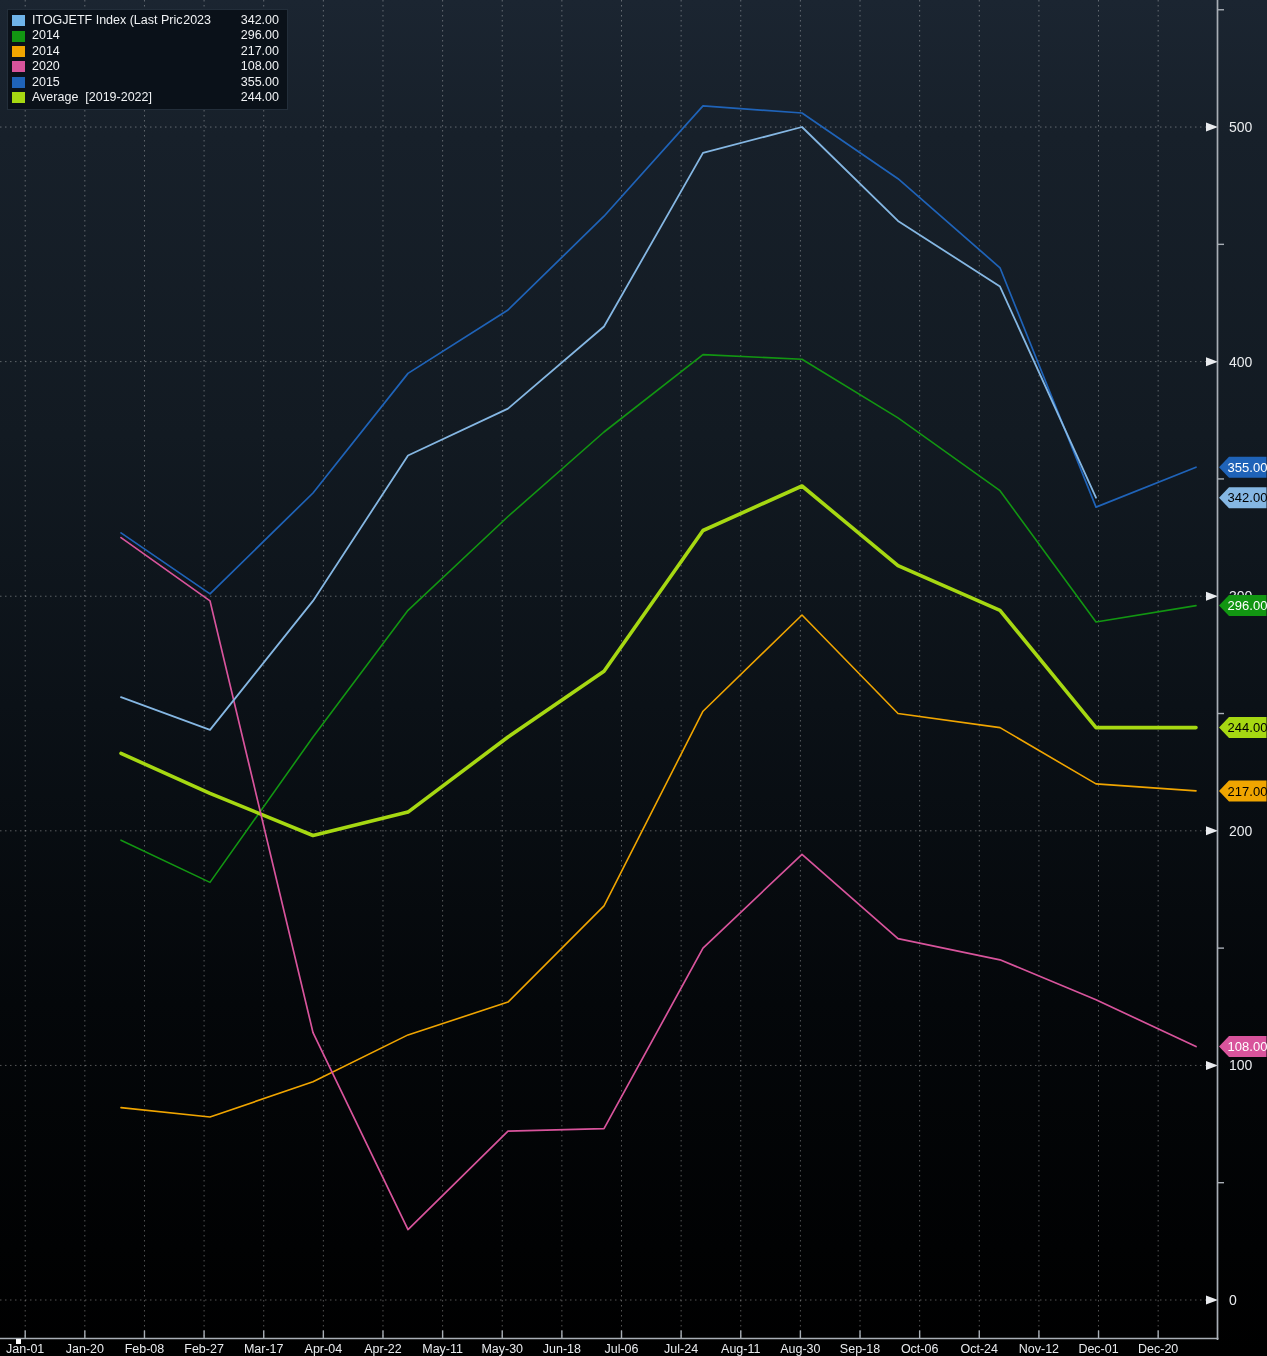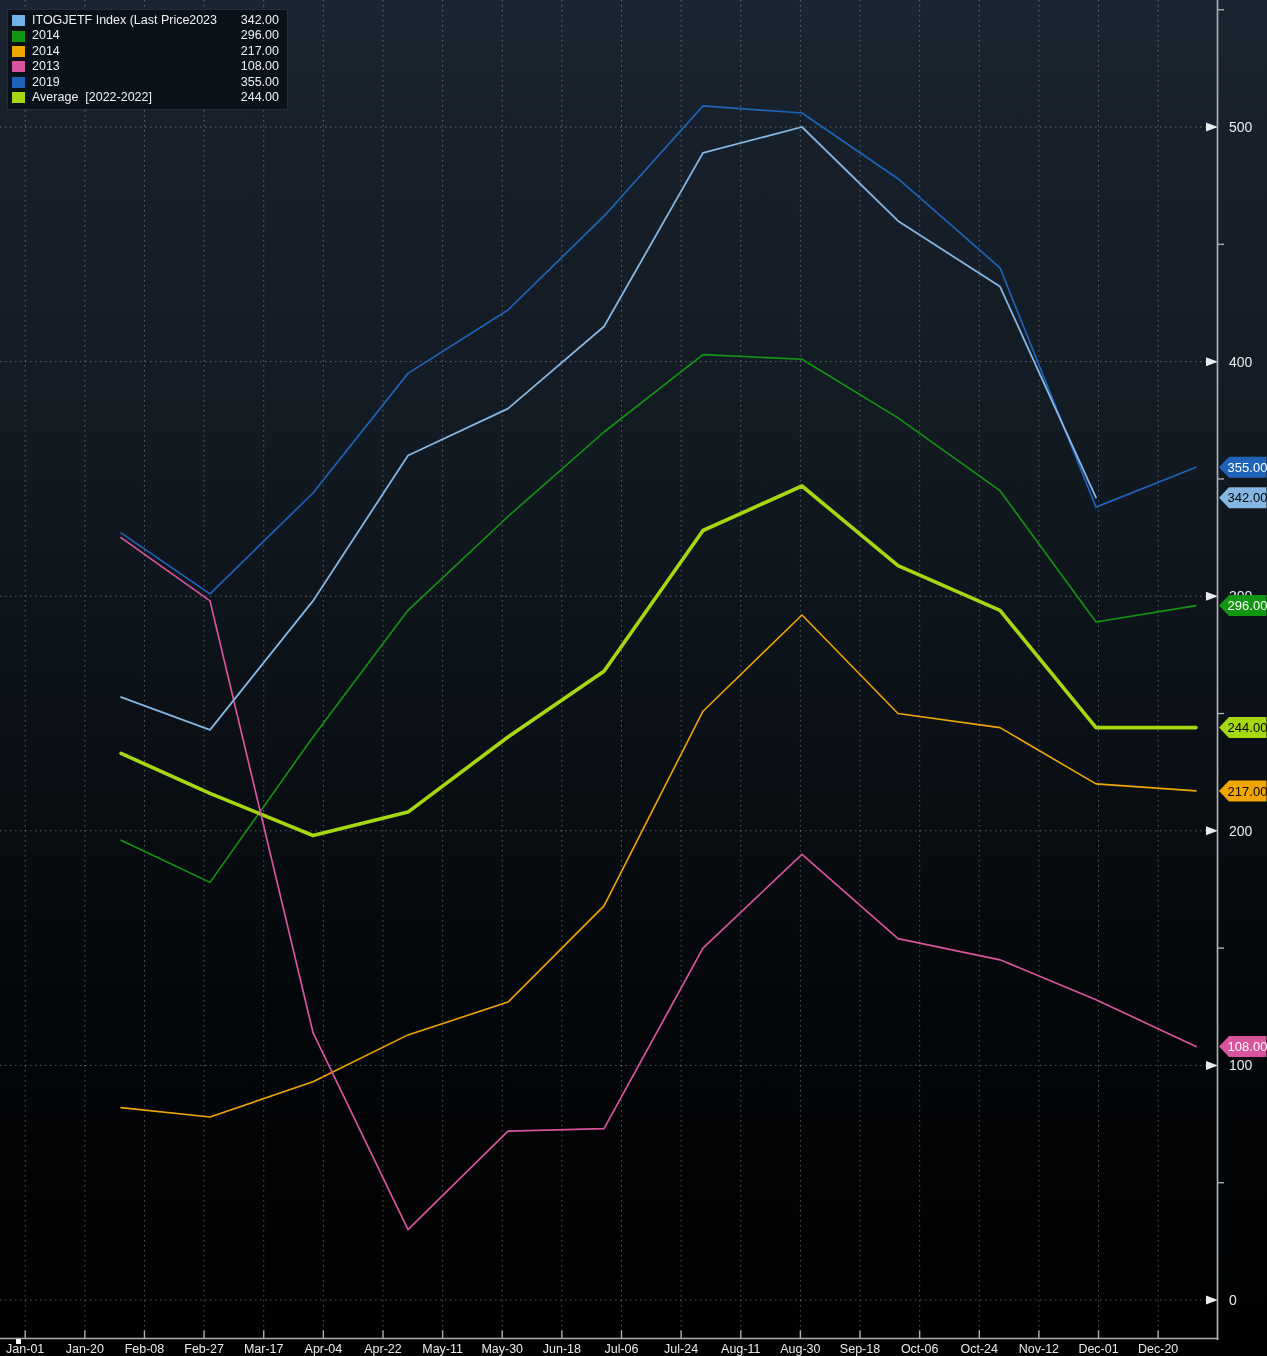--- a/index.html
+++ b/index.html
@@ -15,21 +15,21 @@
   .ylab{fill:#e9ebee;font-family:"Liberation Sans",sans-serif;font-size:14px}
   .xlab{fill:#e9ebee;font-family:"Liberation Sans",sans-serif;font-size:12.5px;text-anchor:middle}
   .badge-text{font-family:"Liberation Sans",sans-serif;font-size:13px;text-anchor:middle}
   #legend{
     position:absolute;left:7px;top:9px;width:281px;box-sizing:border-box;
     background:#0a1119;border:1px solid #232e3a;padding:3px 8px 4px 4px;
   }
   .lrow{display:flex;align-items:center;height:15.4px;font-size:12.5px;color:#f0f2f4;line-height:15.4px;}
   .sw{width:13px;height:11px;margin-right:7px;flex:none}
   .llabel{flex:1;white-space:pre;overflow:hidden}
-  .lyear{margin-right:14px;white-space:pre}
+  .lyear{margin-right:20px;white-space:pre}
   .lval{width:48px;text-align:right;flex:none}
 </style>
 </head>
 <body>
 
 <div class="stage">
   <svg id="plot" width="1267" height="1356" viewBox="0 0 1267 1356">
       <line x1="25.2" y1="0" x2="25.2" y2="1338.5" class="grid"></line>
       <line x1="25.2" y1="1330.5" x2="25.2" y2="1339" class="minor"></line>
       <text x="25.2" y="1352.5" class="xlab">Jan-01</text>
@@ -160,27 +160,27 @@
         <span class="llabel">2014</span>
         <span class="lval">296.00</span>
       </div>
       <div class="lrow">
         <span class="sw" style="background: rgb(240, 165, 0);"></span>
         <span class="llabel">2014</span>
         <span class="lval">217.00</span>
       </div>
       <div class="lrow">
         <span class="sw" style="background: rgb(216, 84, 156);"></span>
-        <span class="llabel">2013</span>
+        <span class="llabel">2020</span>
         <span class="lval">108.00</span>
       </div>
       <div class="lrow">
         <span class="sw" style="background: rgb(31, 99, 184);"></span>
-        <span class="llabel">2019</span>
+        <span class="llabel">2015</span>
         <span class="lval">355.00</span>
       </div>
       <div class="lrow">
         <span class="sw" style="background: rgb(166, 216, 18);"></span>
-        <span class="llabel">Average  [2022-2022]</span>
+        <span class="llabel">Average  [2019-2022]</span>
         <span class="lval">244.00</span>
       </div>
     </div>
 </div>
 
 </body></html>

